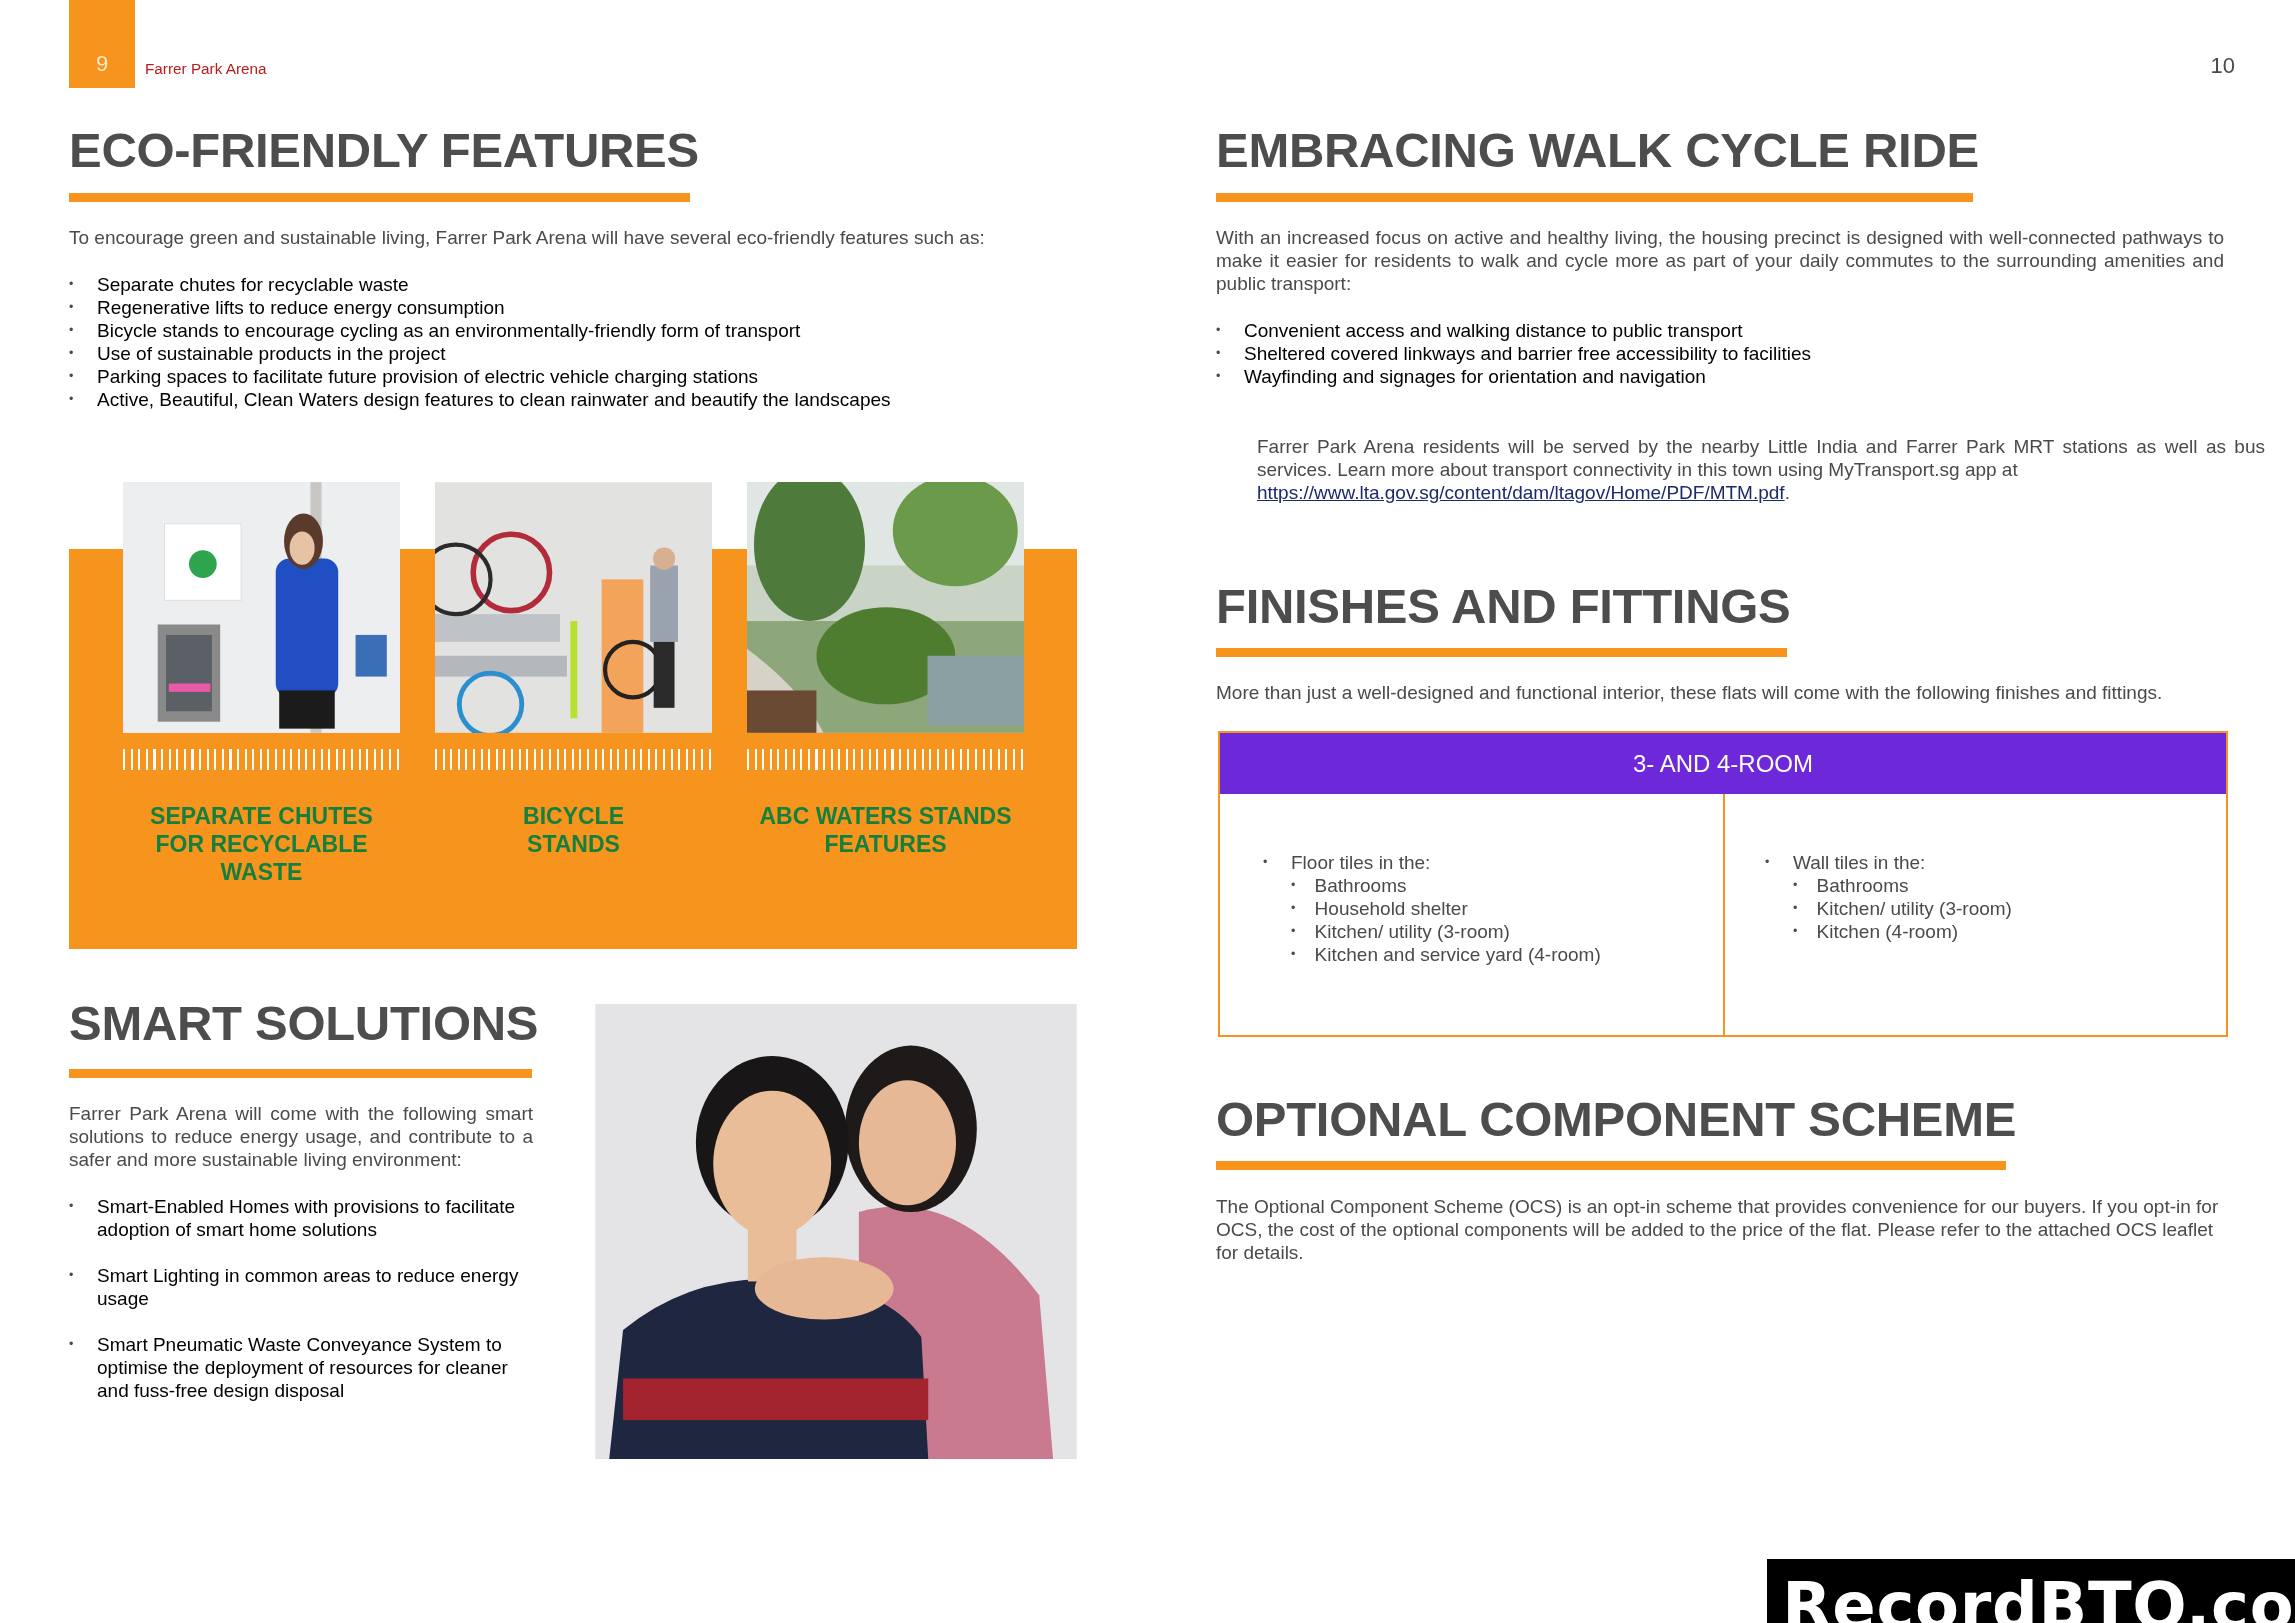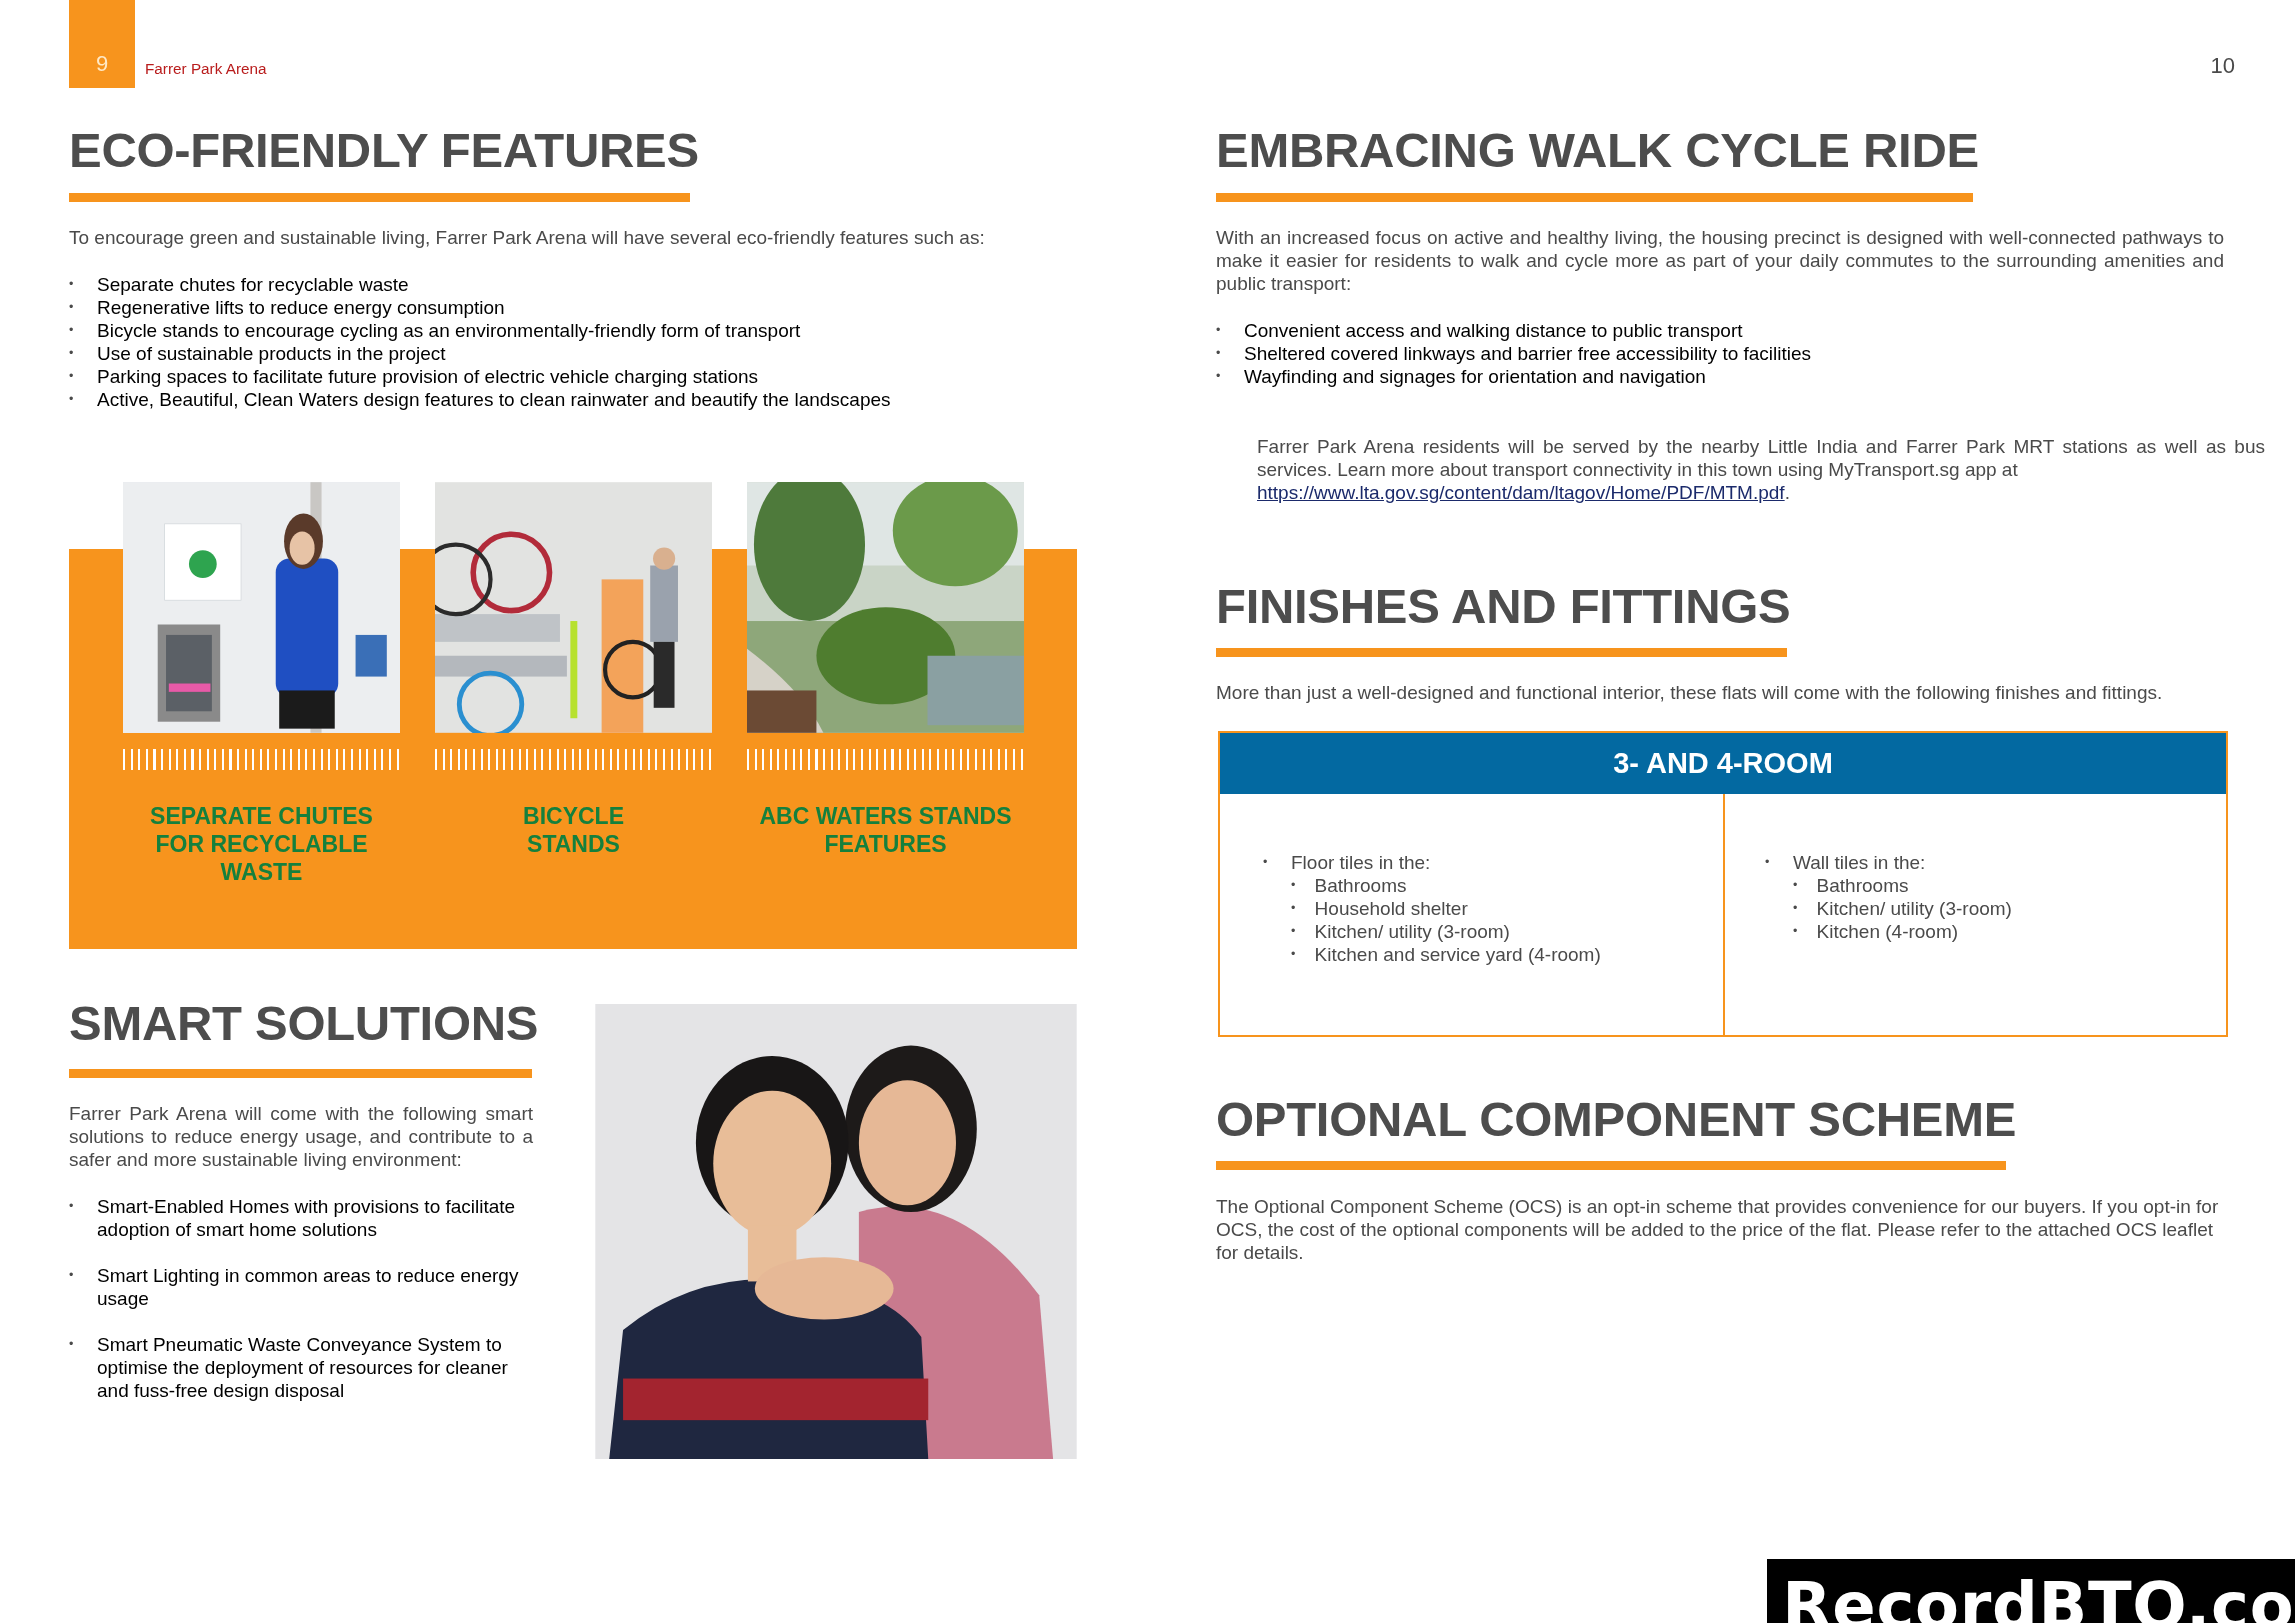--- a/index.html
+++ b/index.html
@@ -22,21 +22,21 @@
   ul.bullets li { position: relative; padding-left: 28px; font-size: 19px; line-height: 23px; color: #000000; }
   ul.bullets li::before { content: "•"; position: absolute; left: 0; top: 0; font-size: 12.5px; color: #4a4a4a; }
   ul.bullets.spaced li { margin-bottom: 23px; }
 
   .orange-band { left: 69px; top: 549px; width: 1008px; height: 400px; background: #f7941d; }
   .photo { overflow: hidden; }
   .hatch { height: 21px; background: repeating-linear-gradient(90deg, #ffffff 0 2.1px, transparent 2.1px 7.6px); }
   .feat-label { color: #15803d; font-weight: bold; font-size: 23px; line-height: 28px; text-align: center; }
 
   .tbl { left: 1218px; top: 731px; width: 1010px; height: 306px; border: 2.1px solid #f7941d; }
-  .tbl-head { position: absolute; left: 0; top: 0; right: 0; height: 61px; background: #0369a1; color: #ffffff; font-weight: bold; font-size: 29px; display: flex; align-items: center; justify-content: center; }
+  .tbl-head { position: absolute; left: 0; top: 0; right: 0; height: 61px; background: #6d28d9; color: #ffffff; font-weight: normal; font-size: 24px; display: flex; align-items: center; justify-content: center; }
   .tbl-divider { position: absolute; left: 503px; top: 61px; bottom: 0; width: 2.1px; background: #f7941d; }
   .tbl-cell { position: absolute; top: 118px; }
   .tbl-cell ul.sub { list-style: none; padding-left: 28px; }
   .tbl-cell ul.sub li { position: relative; padding-left: 23.6px; font-size: 19px; line-height: 23px; }
   .tbl-cell ul.sub li::before { content: "•"; position: absolute; left: 0; font-size: 12.5px; }
   .tbl-cell .main-item { position: relative; padding-left: 28px; font-size: 19px; line-height: 23px; }
   .tbl-cell .main-item::before { content: "•"; position: absolute; left: 0; font-size: 12.5px; }
 
   .link { color: #1b2a6b; text-decoration: underline; }
 

